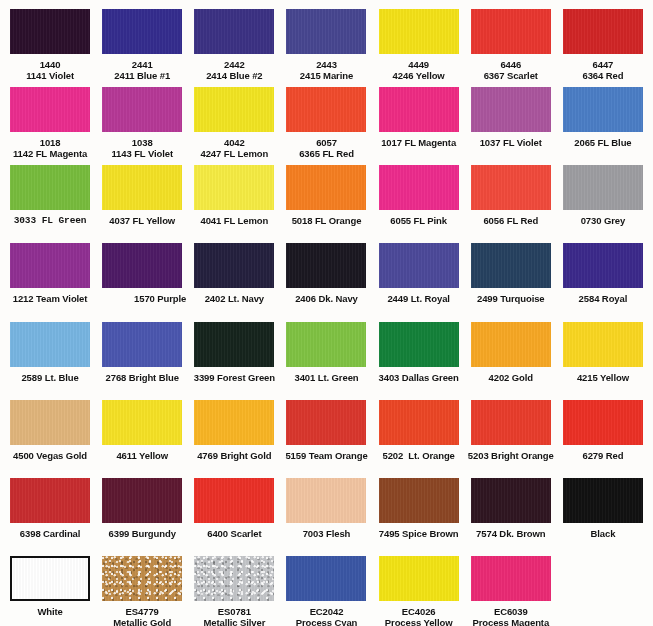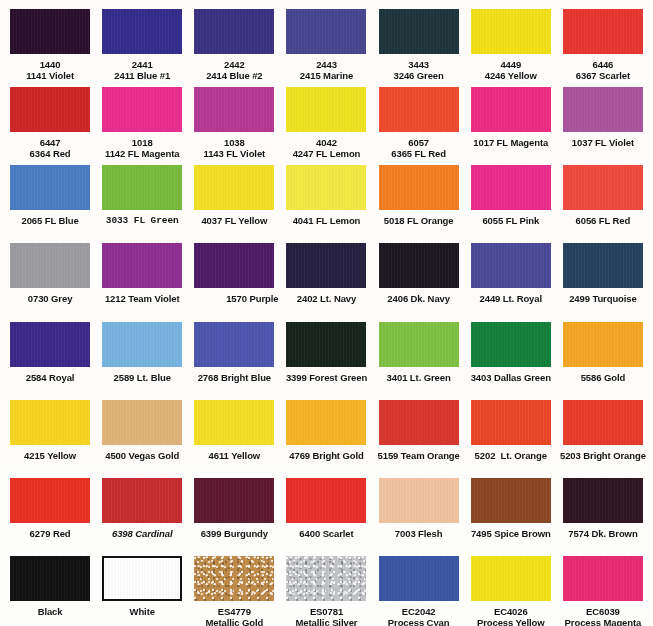--- a/index.html
+++ b/index.html
@@ -123,28 +123,20 @@
       <div class="swatch-cell" style="padding-top: 8.625px;">
         <div class="chip-wrap">
           <div class="chip" style="background-color: rgb(71, 70, 144);">
             <span class="chip-texture"></span>
           </div>
         </div>
         <div class="labels"><span class="label-line">2443</span><span class="label-line">2415 Marine</span></div>
       </div>
       <div class="swatch-cell" style="padding-top: 8.625px;">
         <div class="chip-wrap">
-          <div class="chip" style="background-color: rgb(29, 52, 58);">
-            <span class="chip-texture"></span>
-          </div>
-        </div>
-        <div class="labels"><span class="label-line">3443</span><span class="label-line">3246 Green</span></div>
-      </div>
-      <div class="swatch-cell" style="padding-top: 8.625px;">
-        <div class="chip-wrap">
           <div class="chip" style="background-color: rgb(243, 225, 24);">
             <span class="chip-texture"></span>
           </div>
         </div>
         <div class="labels"><span class="label-line">4449</span><span class="label-line">4246 Yellow</span></div>
       </div>
       <div class="swatch-cell" style="padding-top: 8.625px;">
         <div class="chip-wrap">
           <div class="chip" style="background-color: rgb(232, 54, 47);">
             <span class="chip-texture"></span>
@@ -367,21 +359,21 @@
           </div>
         </div>
         <div class="labels"><span class="label-line">3403 Dallas Green</span></div>
       </div>
       <div class="swatch-cell" style="padding-top: 8.625px;">
         <div class="chip-wrap">
           <div class="chip" style="background-color: rgb(246, 167, 36);">
             <span class="chip-texture"></span>
           </div>
         </div>
-        <div class="labels"><span class="label-line">5586 Gold</span></div>
+        <div class="labels"><span class="label-line">4202 Gold</span></div>
       </div>
       <div class="swatch-cell" style="padding-top: 8.625px;">
         <div class="chip-wrap">
           <div class="chip" style="background-color: rgb(249, 214, 33);">
             <span class="chip-texture"></span>
           </div>
         </div>
         <div class="labels"><span class="label-line">4215 Yellow</span></div>
       </div>
       <div class="swatch-cell" style="padding-top: 8.625px;">
@@ -433,21 +425,21 @@
         <div class="labels"><span class="label-line">5203 Bright Orange</span></div>
       </div>
       <div class="swatch-cell" style="padding-top: 8.625px;">
         <div class="chip-wrap">
           <div class="chip" style="background-color: rgb(235, 48, 37);">
             <span class="chip-texture"></span>
           </div>
         </div>
         <div class="labels"><span class="label-line">6279 Red</span></div>
       </div>
-      <div class="swatch-cell" style="padding-top: 8.625px; font-style: italic;">
+      <div class="swatch-cell" style="padding-top: 8.625px;">
         <div class="chip-wrap">
           <div class="chip" style="background-color: rgb(199, 44, 47);">
             <span class="chip-texture"></span>
           </div>
         </div>
         <div class="labels"><span class="label-line">6398 Cardinal</span></div>
       </div>
       <div class="swatch-cell" style="padding-top: 8.625px;">
         <div class="chip-wrap">
           <div class="chip" style="background-color: rgb(93, 25, 49);">

